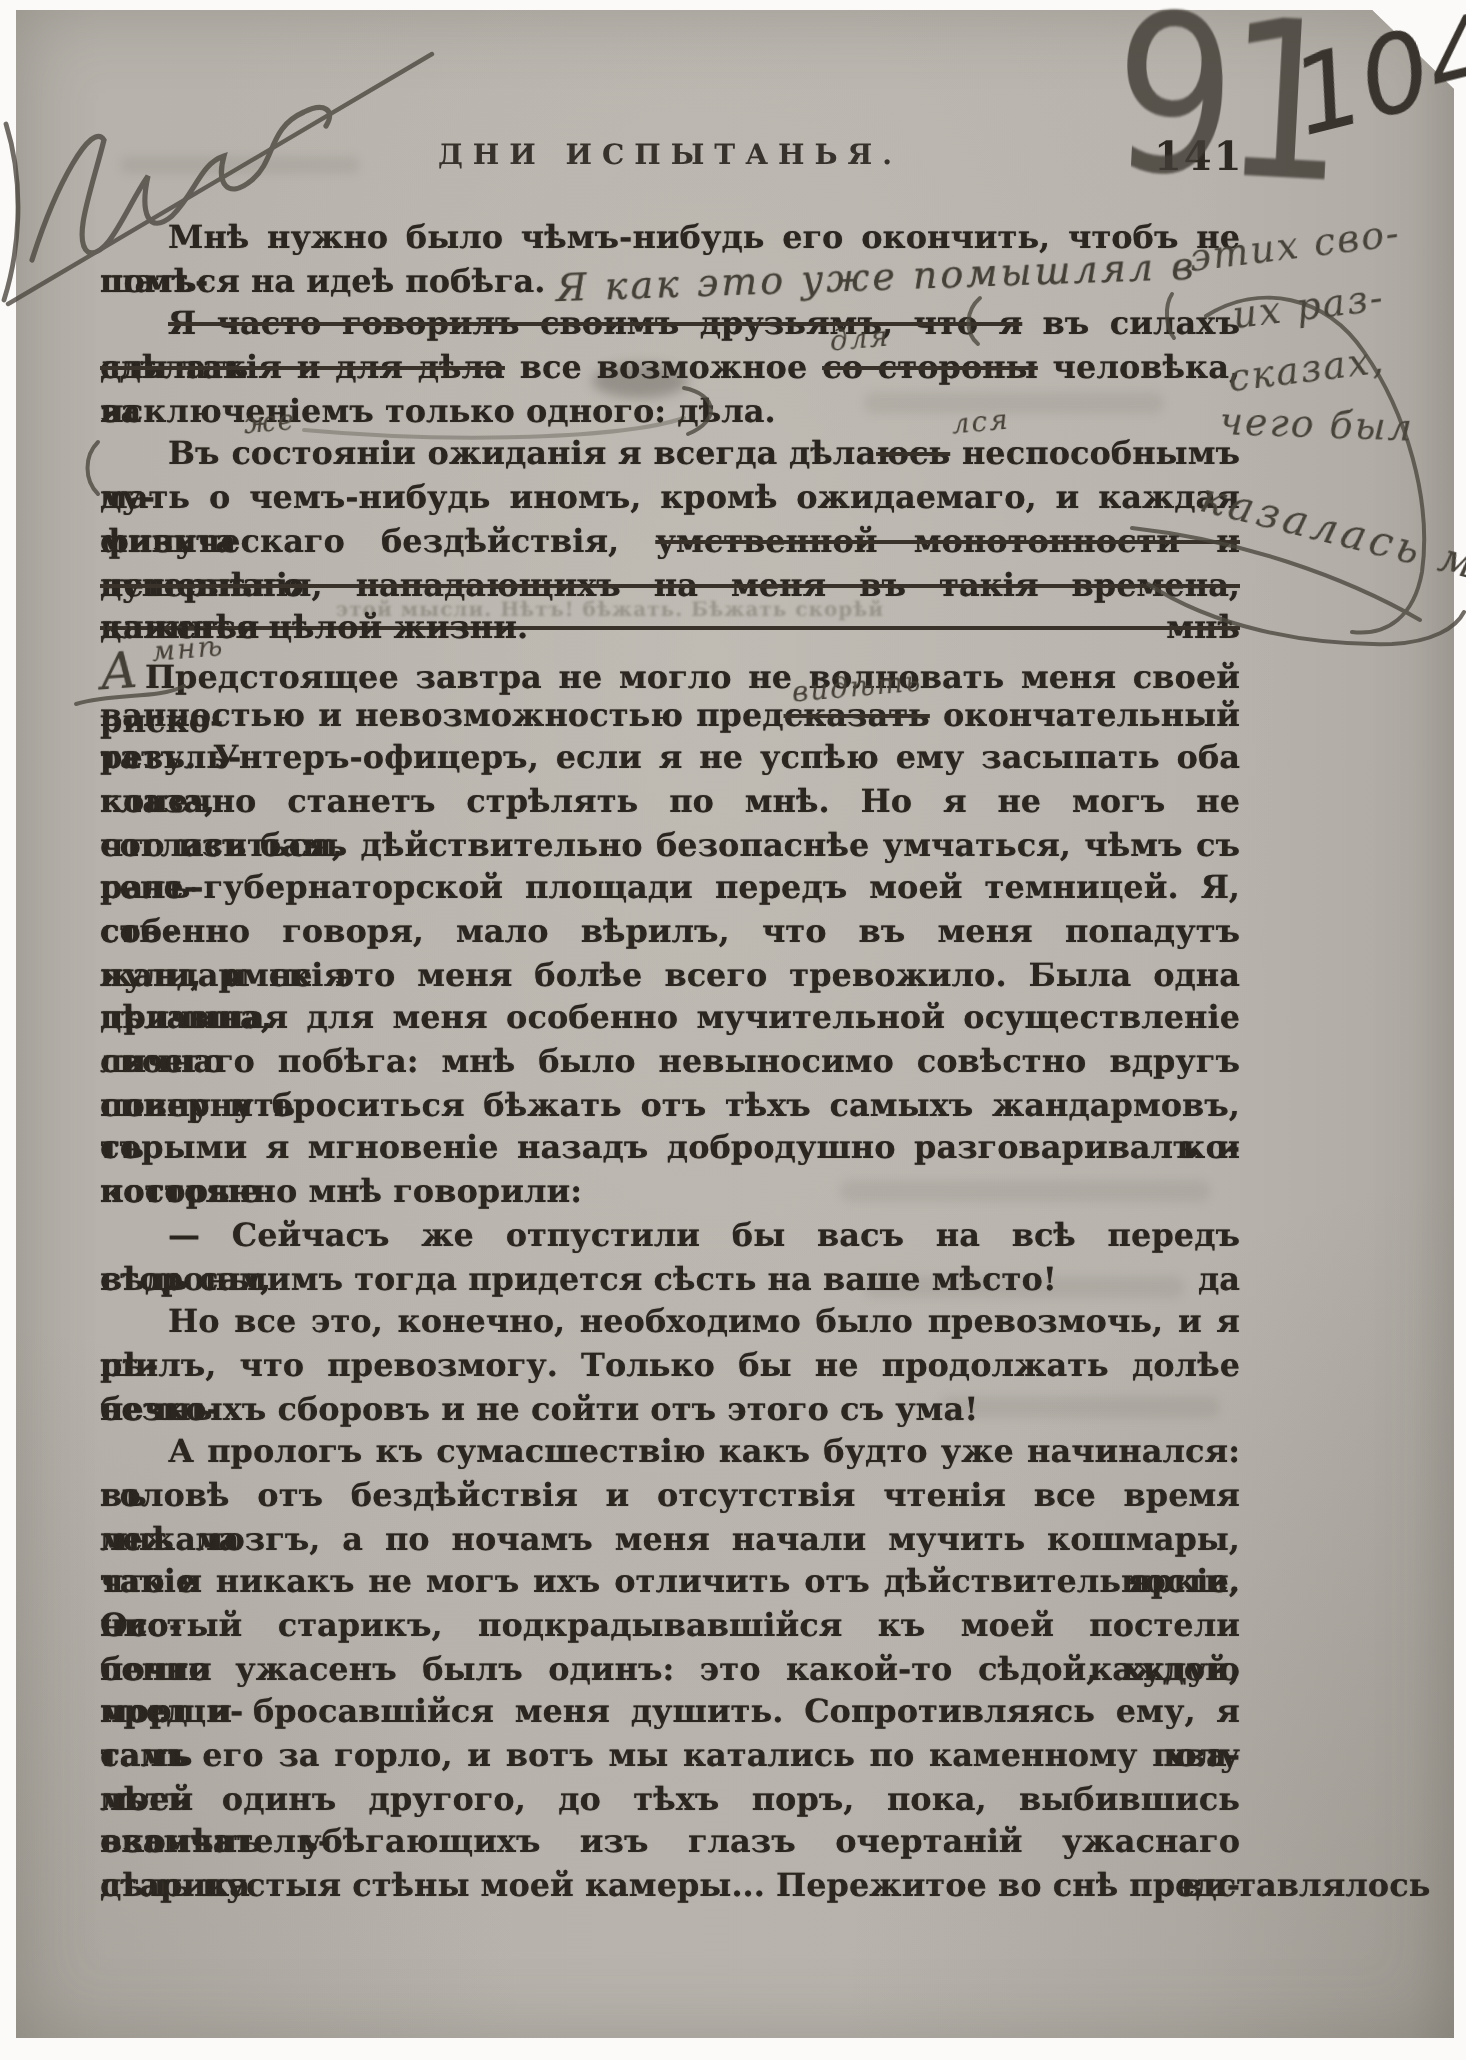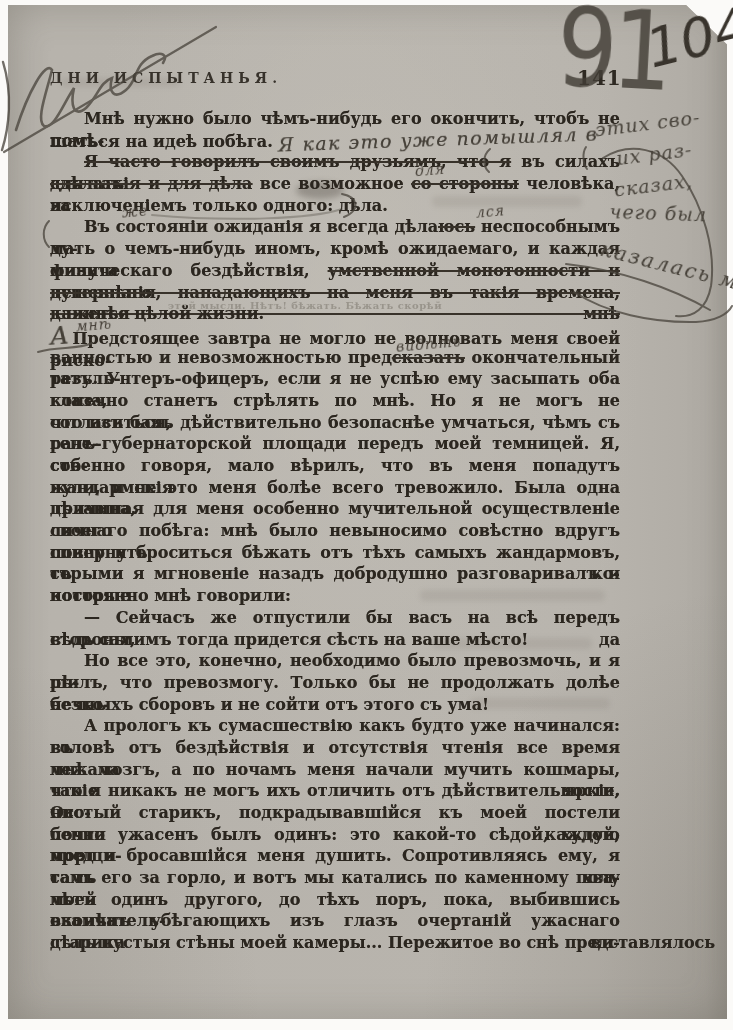--- a/index.html
+++ b/index.html
@@ -15,21 +15,21 @@
       radial-gradient(ellipse at 48% 32%, rgba(198,194,186,.55) 0%, rgba(0,0,0,0) 55%),
       radial-gradient(ellipse at 100% 100%, rgba(92,86,76,.22) 0%, rgba(0,0,0,0) 30%),
       radial-gradient(ellipse at 0% 100%, rgba(92,86,76,.16) 0%, rgba(0,0,0,0) 25%),
       linear-gradient(90deg, #b2aea7 0%, #b7b3ac 6%, #b8b4ad 82%, #b0aca5 97%, #a8a49d 100%);
     background-color:#b6b2ab;
     clip-path:polygon(0 0, 94.3% 0, 100% 3.9%, 100% 100%, 0 100%);
     box-shadow:inset 0 0 38px rgba(84,78,68,.28);
   }
   
   .hdr-title{
-    position:absolute;left:50px;top:70px;width:570px;
+    position:absolute;left:50px;top:70px;width:570px;text-align:center;
     font-size:14px;font-weight:bold;letter-spacing:5px;color:#37322b;
   }
   .hdr-page{
     position:absolute;left:577px;top:66px;width:50px;
     font-size:20px;font-weight:bold;color:#2e2922;letter-spacing:1px;
   }
   
   .textblock{
     position:absolute;left:50px;top:108px;width:570px;
     font-size:16px;font-weight:bold;color:#2b261f;

